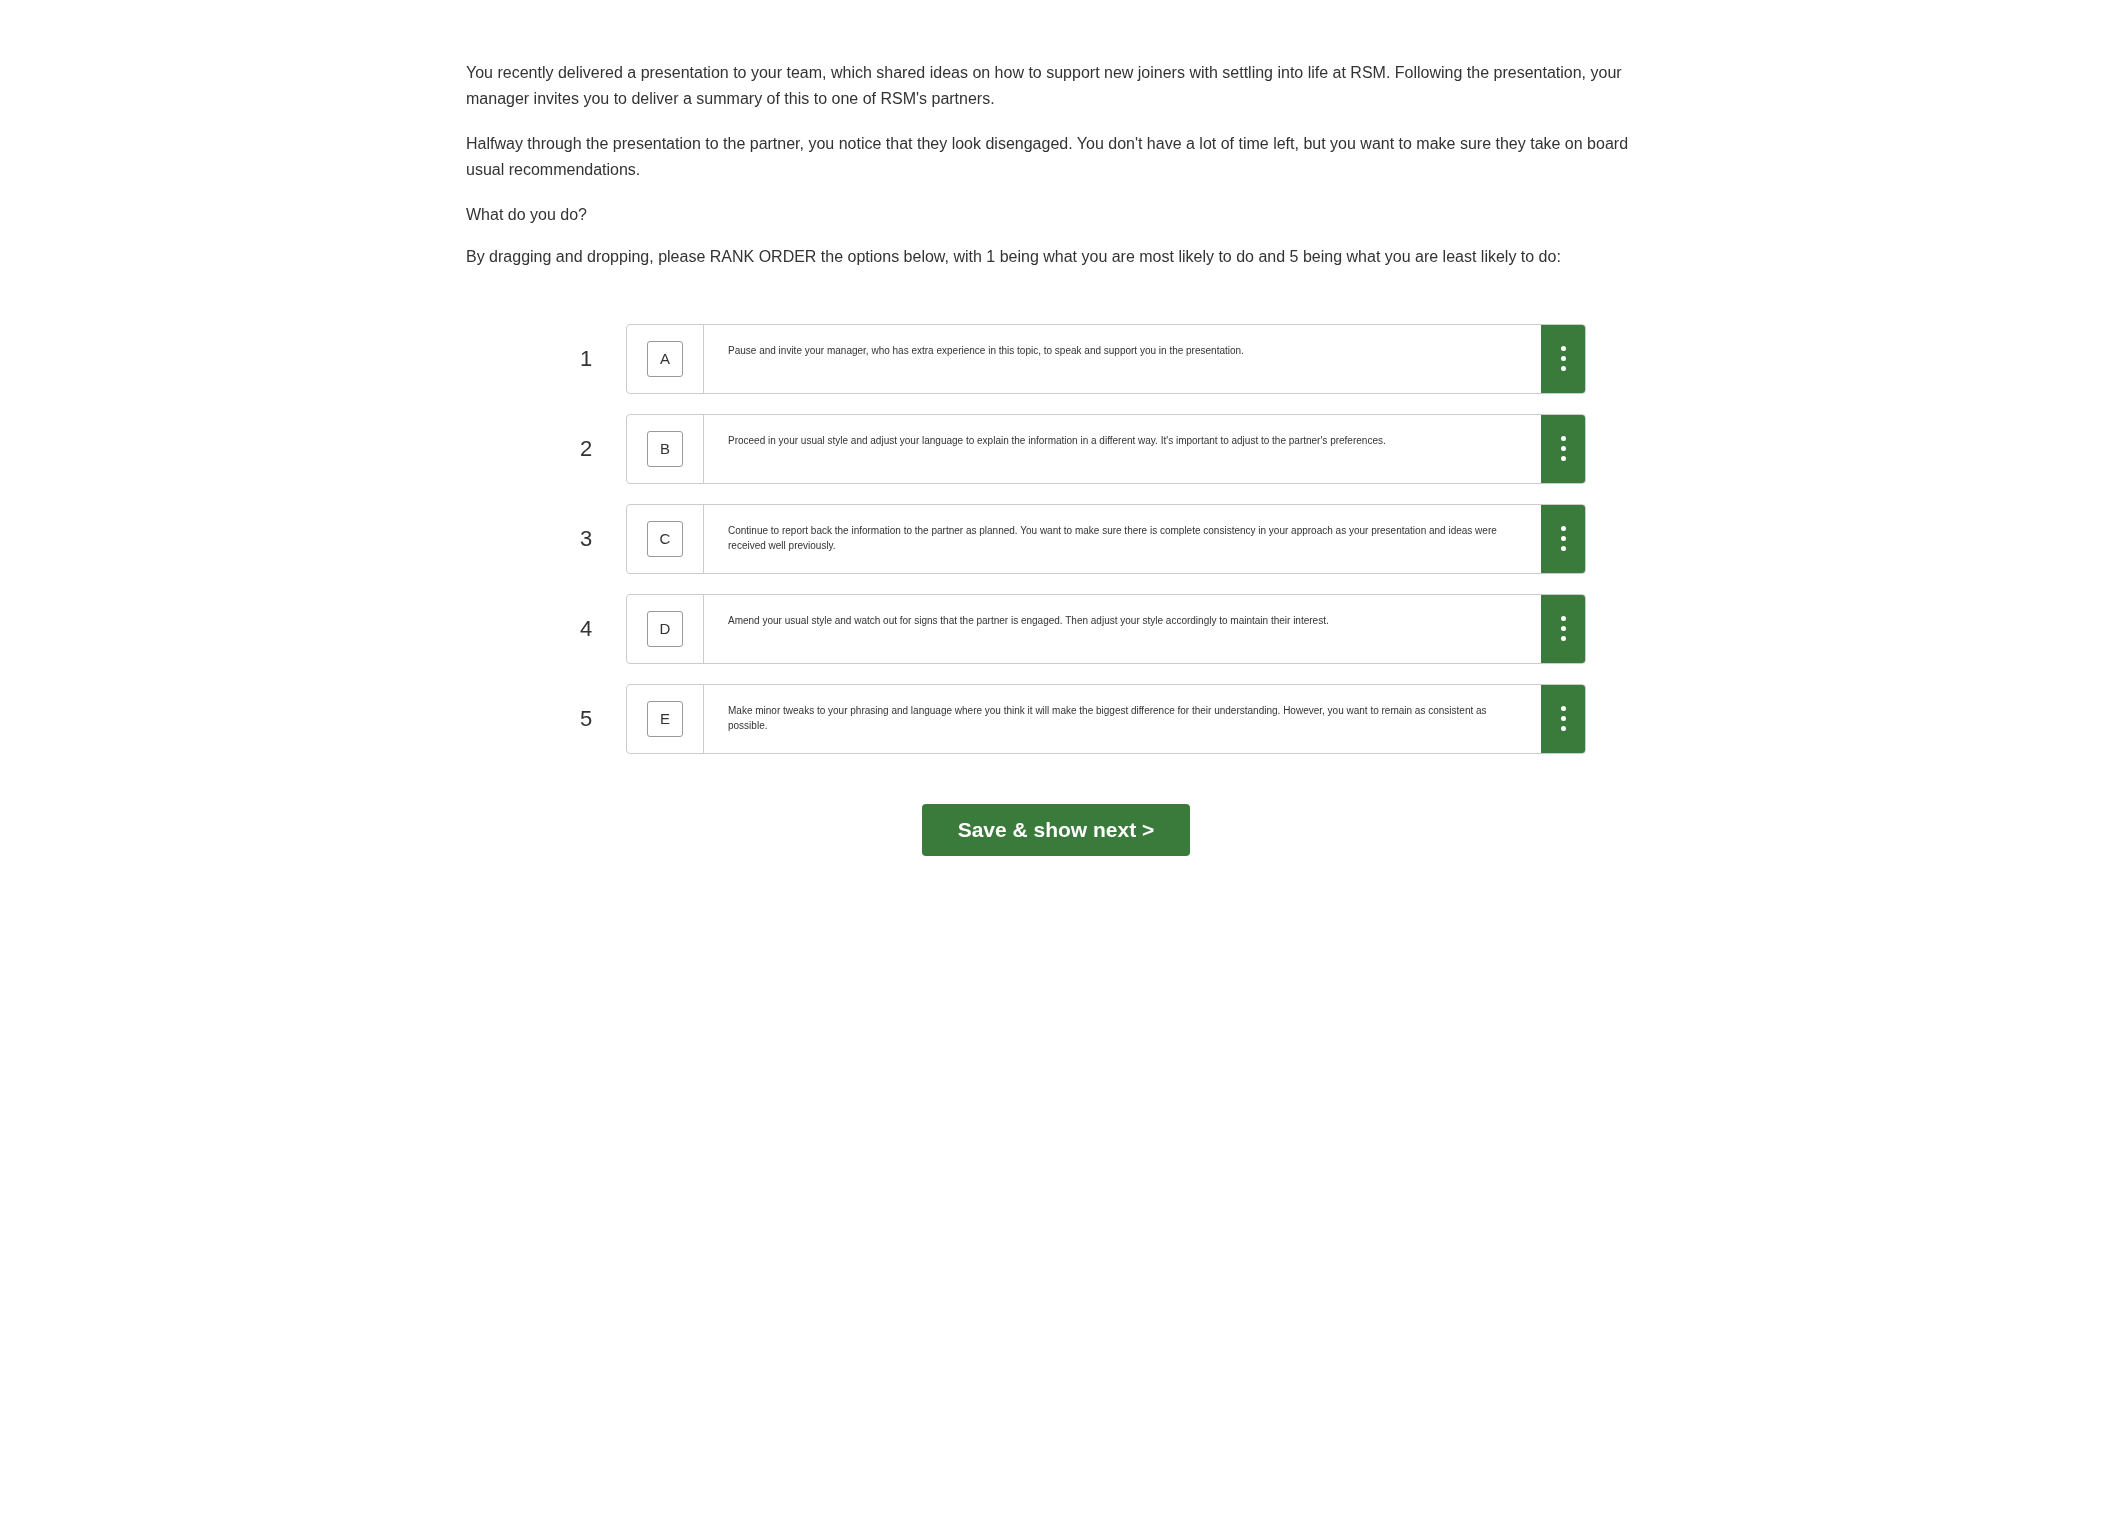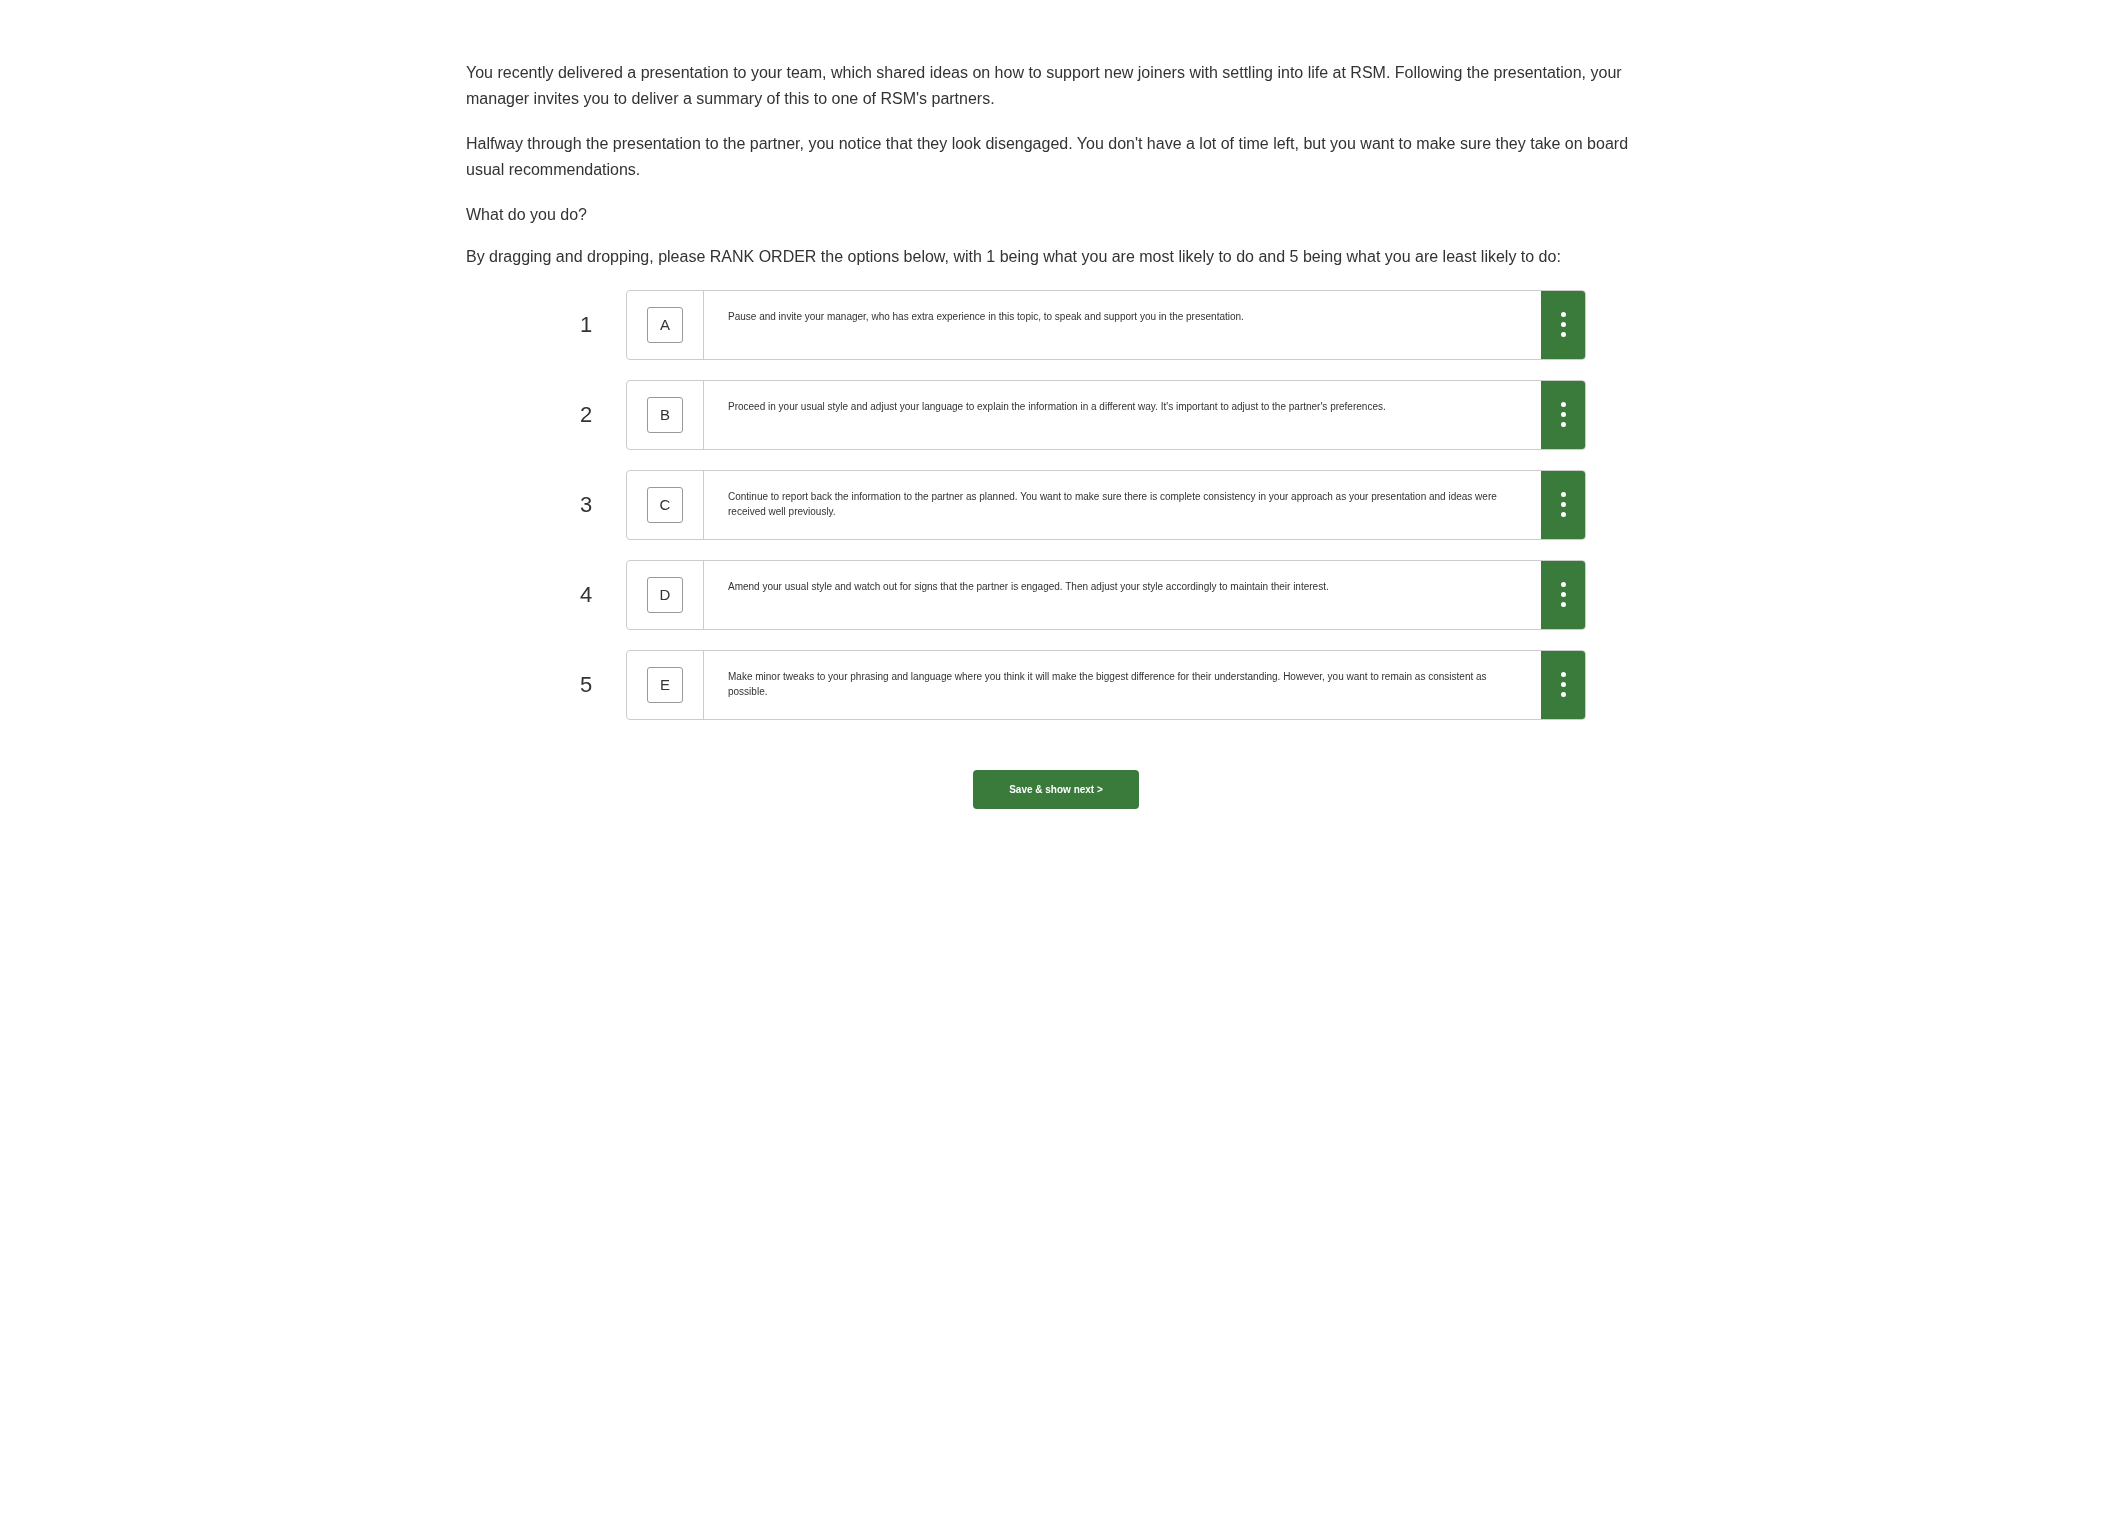--- a/index.html
+++ b/index.html
@@ -24,21 +24,21 @@
       margin-top: 20px;
     }
 
     .question-label {
       margin-bottom: 16px;
       font-weight: normal;
       line-height: 1.6;
     }
 
     .rank-instruction {
-      margin-bottom: 20px;
+      margin-bottom: 54px;
       line-height: 1.6;
     }
 
     .rank-list {
       list-style: none;
       margin-left: 100px;
       margin-right: 60px;
     }
 
     .rank-item {
@@ -125,21 +125,21 @@
       display: flex;
       justify-content: center;
       margin-top: 50px;
     }
 
     .save-next-btn {
       background-color: #3a7a3a;
       color: #ffffff;
       border: none;
       padding: 14px 36px;
-      font-size: 10px;
+      font-size: 21px;
       font-weight: bold;
       border-radius: 4px;
       cursor: pointer;
     }
   </style>
 </head>
 <body>
 
 <p class="intro-text">You recently delivered a presentation to your team, which shared ideas on how to support new joiners with settling into life at RSM. Following the presentation, your manager invites you to deliver a summary of this to one of RSM's partners.</p>
 

